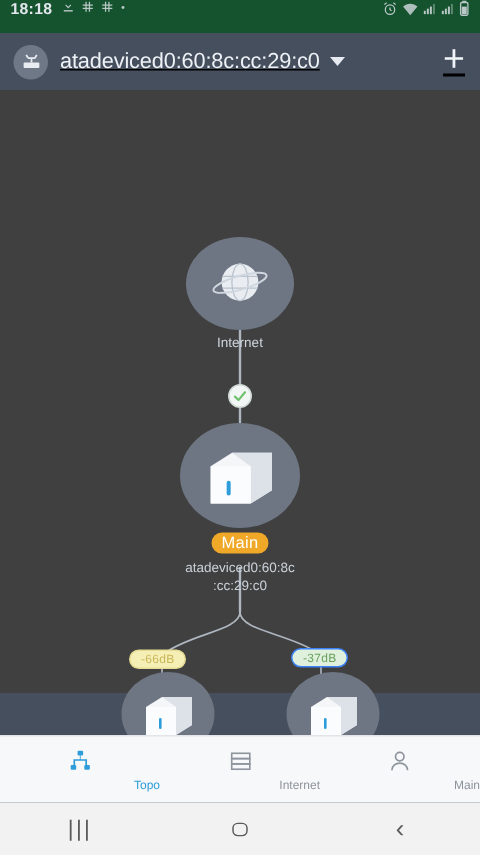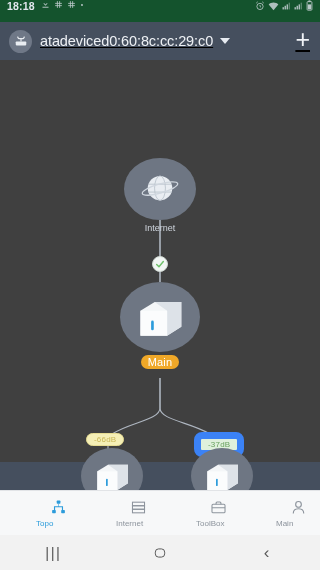--- a/index.html
+++ b/index.html
@@ -81,38 +81,38 @@
   .badge-main { background: #f0a828; }
   .badge-sat { background: #2d9cdb; padding: 1px 9px; font-size: 10.5px; border-radius: 8px;}
   .main-caption { color: #ccd2da; font-size: 9px; line-height: 1.35; margin-top: 2px; }
 
   
   .pill {
     position: absolute; padding: 1px 7px; border-radius: 8px;
     font-size: 8px; letter-spacing: .2px; white-space: nowrap;
   }
   .pill-weak { background: #f5efb6; color: #c9b758; border: 1px solid #e6dc93; }
-  .pill-good { background: #dff0dc; color: #68a05e; border: 7px solid #3b82f6; }
+  .pill-good { background: #dff0dc; color: #68a05e; border: 1px solid #3b82f6; }
   #pill-left { left: 86px; top: 373px; }
   #pill-right { left: 194px; top: 372px; }
 
   
   .sat { position: absolute; width: 92px; }
   #node-sat-left { left: 66px; top: 388px; }
   #node-sat-right { left: 176px; top: 388px; }
   .sat .disc { width: 62px; height: 56px; }
   .sat-model { color: #c6ccd5; font-size: 7.5px; margin-top: 2px; letter-spacing: .1px; }
 
   
   .tabbar {
     position: absolute; left: 0; right: 0; bottom: 35px; height: 45px;
     background: #f7f8f9; border-top: 1px solid #e2e4e7;
     display: flex; align-items: center;
   }
-  .tab { flex: 1; text-align: left; color: #8d949d; margin-left: 36px; }
+  .tab { flex: 1; text-align: right; color: #8d949d; }
   .tab .tab-icon { height: 19px; display: flex; align-items: center; justify-content: center; }
   .tab .tab-label { font-size: 8px; margin-top: 2px; display: block; }
   .tab.active { color: #2d9cdb; }
 
   
   .navbar {
     position: absolute; left: 0; right: 0; bottom: 0; height: 35px;
     background: #f2f2f2; display: flex; align-items: center;
   }
   .navbtn { flex: 1; display: flex; align-items: center; justify-content: center; color: #5b5b5b; }
@@ -243,20 +243,24 @@
         <span>
           <svg width="54" height="48" viewBox="0 0 60 54">
             <path d="M8 20 L24 10 L54 10 L54 38 L38 48 L8 48 Z" fill="#f4f6f8"></path>
             <path d="M24 10 L54 10 L54 38 L38 48 L38 20 Z" fill="#dde2e8"></path>
             <path d="M8 20 L38 20 L38 48 L8 48 Z" fill="#fbfcfd"></path>
             <rect x="20" y="31" width="3" height="11" rx="1.5" fill="#2d9cdb"></rect>
           </svg>
         </span>
       </div>
       <span class="badge badge-main">Main</span>
+      <div class="main-caption">
+        <div>atadeviced0:60:8c</div>
+        <div>:cc:29:c0</div>
+      </div>
     </div>
 
     <span class="pill pill-weak" id="pill-left">-66dB</span>
     <span class="pill pill-good" id="pill-right">-37dB</span>
 
     <div class="sat" id="node-sat-left">
       <div class="disc">
         <span>
           <svg width="40" height="36" viewBox="0 0 60 54">
             <path d="M8 20 L24 10 L54 10 L54 38 L38 48 L8 48 Z" fill="#f4f6f8"></path>
@@ -303,29 +307,20 @@
         <svg width="17" height="17" viewBox="0 0 24 24" fill="none" stroke="#8d949d" stroke-width="1.5">
           <rect x="3.5" y="4.5" width="17" height="5"></rect>
             <rect x="3.5" y="9.5" width="17" height="5"></rect>
             <rect x="3.5" y="14.5" width="17" height="5"></rect>
         </svg>
       </span>
       <span class="tab-label">Internet</span>
     </div>
     <div class="tab">
       <span class="tab-icon">
-        <svg width="17" height="17" viewBox="0 0 24 24" fill="none" stroke="#8d949d" stroke-width="1.5">
-          <rect x="2.8" y="7.5" width="18.4" height="12" rx="1.6"></rect>
-          <path d="M8.6 7.5V5.6c0-.8.6-1.4 1.4-1.4h4c.8 0 1.4.6 1.4 1.4v1.9M2.8 12.4h18.4"></path>
-        </svg>
-      </span>
-      <span class="tab-label">ToolBox</span>
-    </div>
-    <div class="tab">
-      <span class="tab-icon">
         <svg width="17" height="17" viewBox="0 0 24 24" fill="none" stroke="#8d949d" stroke-width="1.6">
           <circle cx="12" cy="7.6" r="4"></circle>
             <path d="M4.6 20.4c0-4.1 3.3-6.6 7.4-6.6s7.4 2.5 7.4 6.6"></path>
         </svg>
       </span>
       <span class="tab-label">Main</span>
     </div>
   </div>
 
   <div class="navbar">

